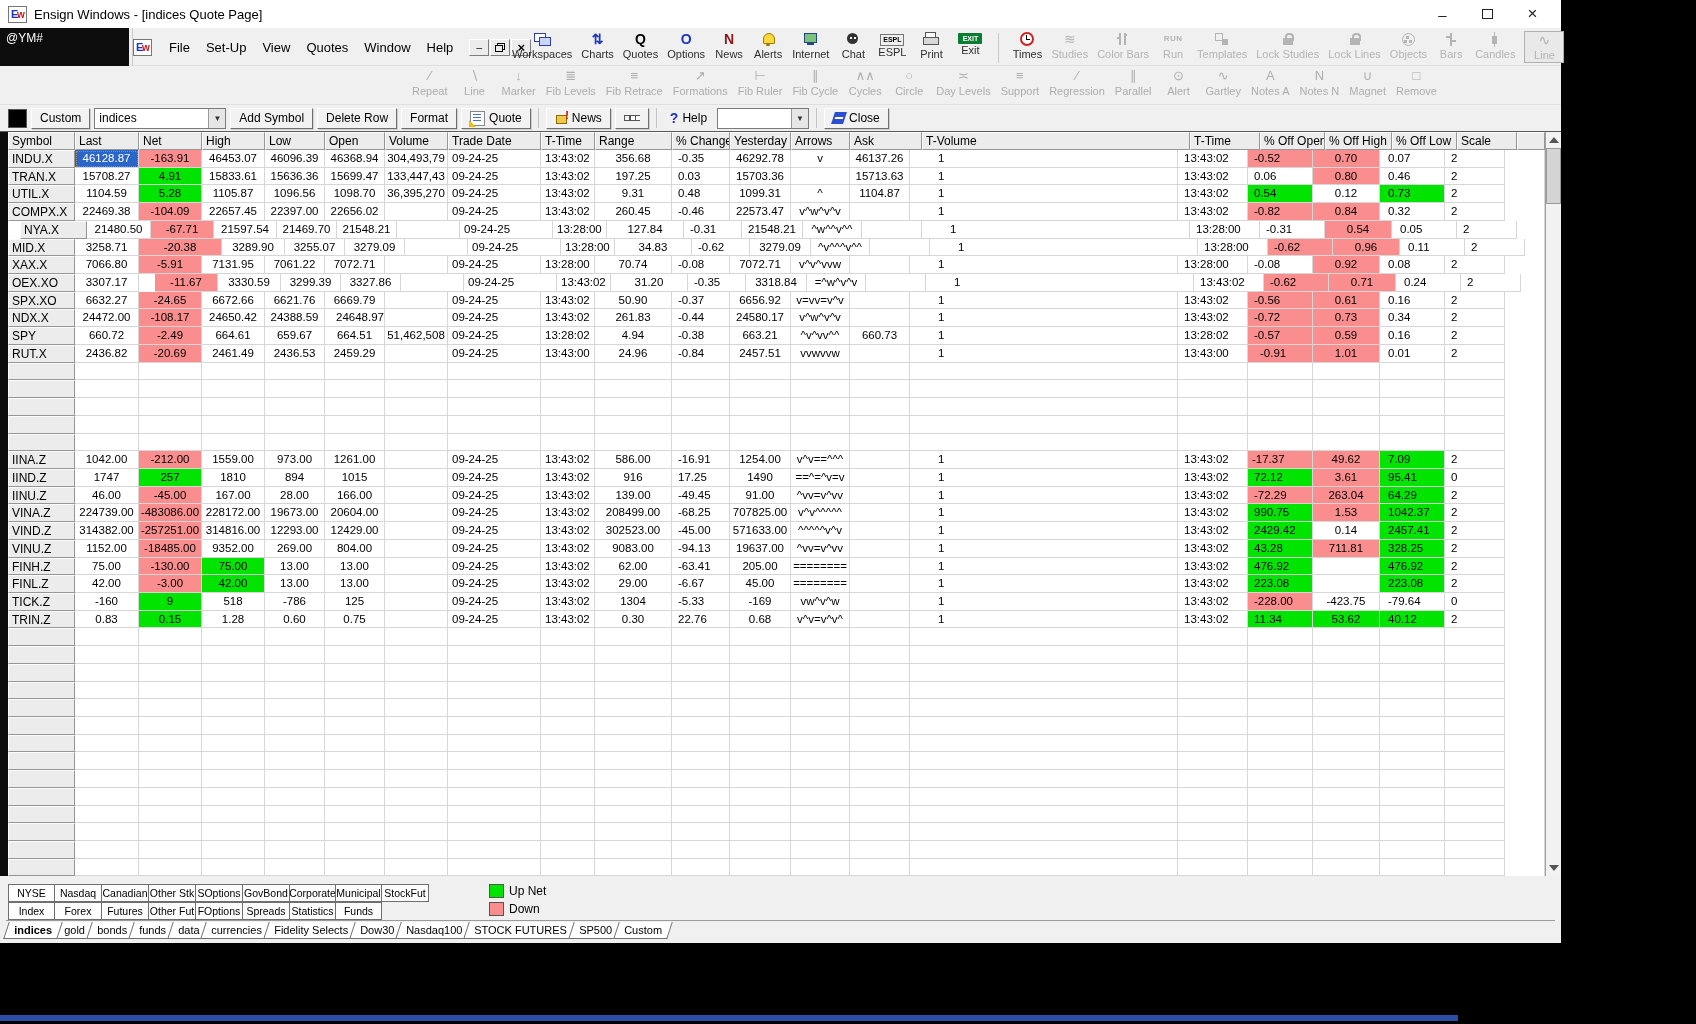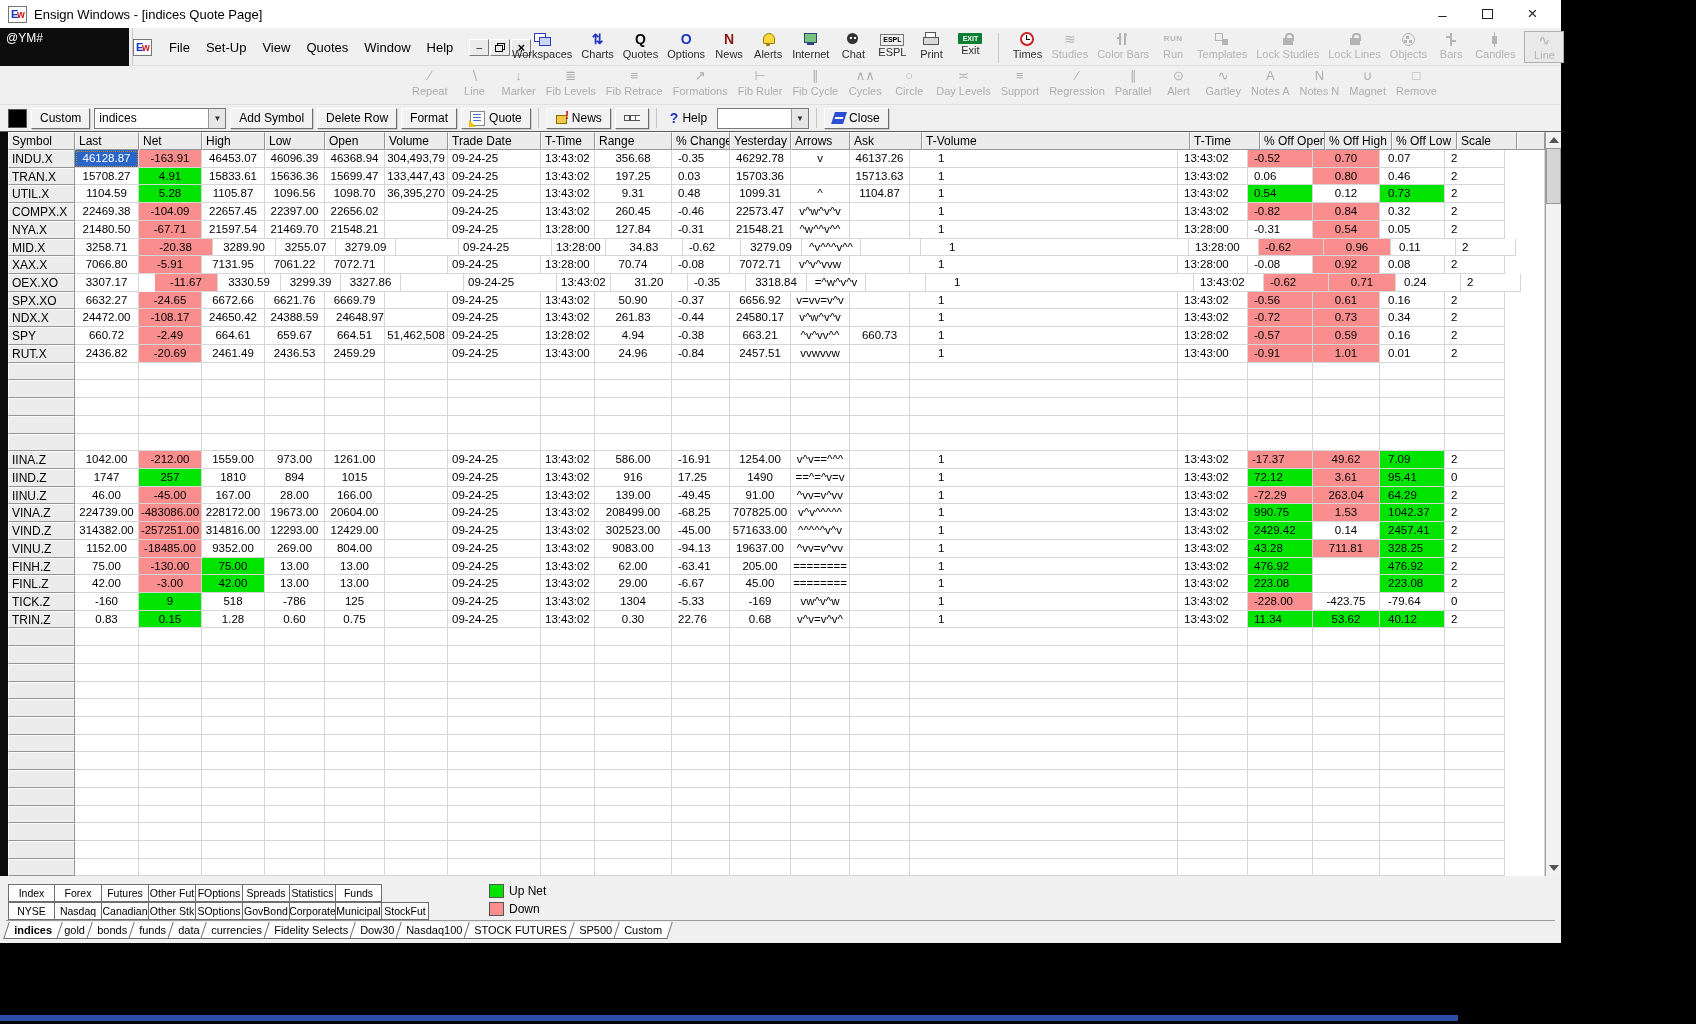--- a/index.html
+++ b/index.html
@@ -522,21 +522,21 @@
           <div class="cell al-c" style="width: 60px;"></div>
           <div class="cell" style="width: 268px; padding-left: 28px;">1</div>
           <div class="cell" style="width: 70px; padding-left: 6px;">13:43:02</div>
           <div class="cell c-red" style="width: 65px; padding-left: 6px;">-0.82</div>
           <div class="cell al-c c-red" style="width: 67px;">0.84</div>
           <div class="cell" style="width: 65px; padding-left: 8px;">0.32</div>
           <div class="cell" style="width: 60px; padding-left: 6px;">2</div>
           <div class="cell fillcell"></div>
         </div>
         <div class="trow">
-          <div class="sym" style="width: 67px;">NYA.X</div>
+          <div class="sym" style="width: 67px; margin-left: 12px;">NYA.X</div>
           <div class="cell al-c" style="width: 64px;">21480.50</div>
           <div class="cell al-c c-red" style="width: 63px;">-67.71</div>
           <div class="cell al-c" style="width: 63px;">21597.54</div>
           <div class="cell al-c" style="width: 60px;">21469.70</div>
           <div class="cell al-c" style="width: 60px;">21548.21</div>
           <div class="cell al-c" style="width: 63px;"></div>
           <div class="cell" style="width: 93px; padding-left: 4px;">09-24-25</div>
           <div class="cell" style="width: 54px; padding-left: 4px;">13:28:00</div>
           <div class="cell al-c" style="width: 77px;">127.84</div>
           <div class="cell" style="width: 58px; padding-left: 6px;">-0.31</div>
@@ -547,21 +547,21 @@
           <div class="cell" style="width: 70px; padding-left: 6px;">13:28:00</div>
           <div class="cell" style="width: 65px; padding-left: 6px;">-0.31</div>
           <div class="cell al-c c-red" style="width: 67px;">0.54</div>
           <div class="cell" style="width: 65px; padding-left: 8px;">0.05</div>
           <div class="cell" style="width: 60px; padding-left: 6px;">2</div>
           <div class="cell fillcell"></div>
         </div>
         <div class="trow">
           <div class="sym" style="width: 67px;">MID.X</div>
           <div class="cell al-c" style="width: 64px;">3258.71</div>
-          <div class="cell al-c c-red" style="width: 74px;">-20.38</div>
+          <div class="cell al-c c-red" style="width: 83px;">-20.38</div>
           <div class="cell al-c" style="width: 63px;">3289.90</div>
           <div class="cell al-c" style="width: 60px;">3255.07</div>
           <div class="cell al-c" style="width: 60px;">3279.09</div>
           <div class="cell al-c" style="width: 63px;"></div>
           <div class="cell" style="width: 93px; padding-left: 4px;">09-24-25</div>
           <div class="cell" style="width: 54px; padding-left: 4px;">13:28:00</div>
           <div class="cell al-c" style="width: 77px;">34.83</div>
           <div class="cell" style="width: 58px; padding-left: 6px;">-0.62</div>
           <div class="cell al-c" style="width: 61px;">3279.09</div>
           <div class="cell al-c" style="width: 59px;">^v^^^v^^</div>
@@ -699,21 +699,21 @@
           <div class="cell al-c" style="width: 63px;"></div>
           <div class="cell" style="width: 93px; padding-left: 4px;">09-24-25</div>
           <div class="cell" style="width: 54px; padding-left: 4px;">13:43:00</div>
           <div class="cell al-c" style="width: 77px;">24.96</div>
           <div class="cell" style="width: 58px; padding-left: 6px;">-0.84</div>
           <div class="cell al-c" style="width: 61px;">2457.51</div>
           <div class="cell al-c" style="width: 59px;">vvwvvw</div>
           <div class="cell al-c" style="width: 60px;"></div>
           <div class="cell" style="width: 268px; padding-left: 28px;">1</div>
           <div class="cell" style="width: 70px; padding-left: 6px;">13:43:00</div>
-          <div class="cell c-red" style="width: 65px; padding-left: 6px;">-0.91</div>
+          <div class="cell c-red" style="width: 65px; padding-left: 12px;">-0.91</div>
           <div class="cell al-c c-red" style="width: 67px;">1.01</div>
           <div class="cell" style="width: 65px; padding-left: 8px;">0.01</div>
           <div class="cell" style="width: 60px; padding-left: 6px;">2</div>
           <div class="cell fillcell"></div>
         </div>
         <div class="trow">
           <div class="sym" style="width: 67px;"></div>
           <div class="cell al-c" style="width: 64px;"></div>
           <div class="cell al-c" style="width: 63px;"></div>
           <div class="cell al-c" style="width: 63px;"></div>
@@ -1382,41 +1382,41 @@
       </div>
     <div class="vscroll">
       <span class="sb-up"></span>
       <span class="sb-thumb"></span>
       <span class="sb-dn"></span>
     </div>
   </div>
 
   <div class="bottom-panel">
     <div class="cat-tabs" id="cat-tabs">
-        <div class="cat-row">
-          <div class="cat-btn" style="width: 47px;">Index</div>
-          <div class="cat-btn" style="width: 47px;">Forex</div>
-          <div class="cat-btn" style="width: 47px;">Futures</div>
-          <div class="cat-btn" style="width: 47px;">Other Fut</div>
-          <div class="cat-btn" style="width: 47px;">FOptions</div>
-          <div class="cat-btn" style="width: 47px;">Spreads</div>
-          <div class="cat-btn" style="width: 46px;">Statistics</div>
-          <div class="cat-btn" style="width: 46px;">Funds</div>
-        </div>
         <div class="cat-row">
           <div class="cat-btn" style="width: 47px;">NYSE</div>
           <div class="cat-btn" style="width: 47px;">Nasdaq</div>
           <div class="cat-btn" style="width: 47px;">Canadian</div>
           <div class="cat-btn" style="width: 47px;">Other Stk</div>
           <div class="cat-btn" style="width: 47px;">SOptions</div>
           <div class="cat-btn" style="width: 47px;">GovBond</div>
           <div class="cat-btn" style="width: 46px;">Corporate</div>
           <div class="cat-btn" style="width: 46px;">Municipal</div>
           <div class="cat-btn" style="width: 47px;">StockFut</div>
         </div>
+        <div class="cat-row">
+          <div class="cat-btn" style="width: 47px;">Index</div>
+          <div class="cat-btn" style="width: 47px;">Forex</div>
+          <div class="cat-btn" style="width: 47px;">Futures</div>
+          <div class="cat-btn" style="width: 47px;">Other Fut</div>
+          <div class="cat-btn" style="width: 47px;">FOptions</div>
+          <div class="cat-btn" style="width: 47px;">Spreads</div>
+          <div class="cat-btn" style="width: 46px;">Statistics</div>
+          <div class="cat-btn" style="width: 46px;">Funds</div>
+        </div>
       </div>
     <div class="legend" id="legend">
         <div class="legend-row">
           <span class="legend-swatch" style="background: rgb(0, 228, 0);"></span>
           <span>Up Net</span>
         </div>
         <div class="legend-row">
           <span class="legend-swatch" style="background: rgb(250, 142, 142);"></span>
           <span>Down</span>
         </div>

